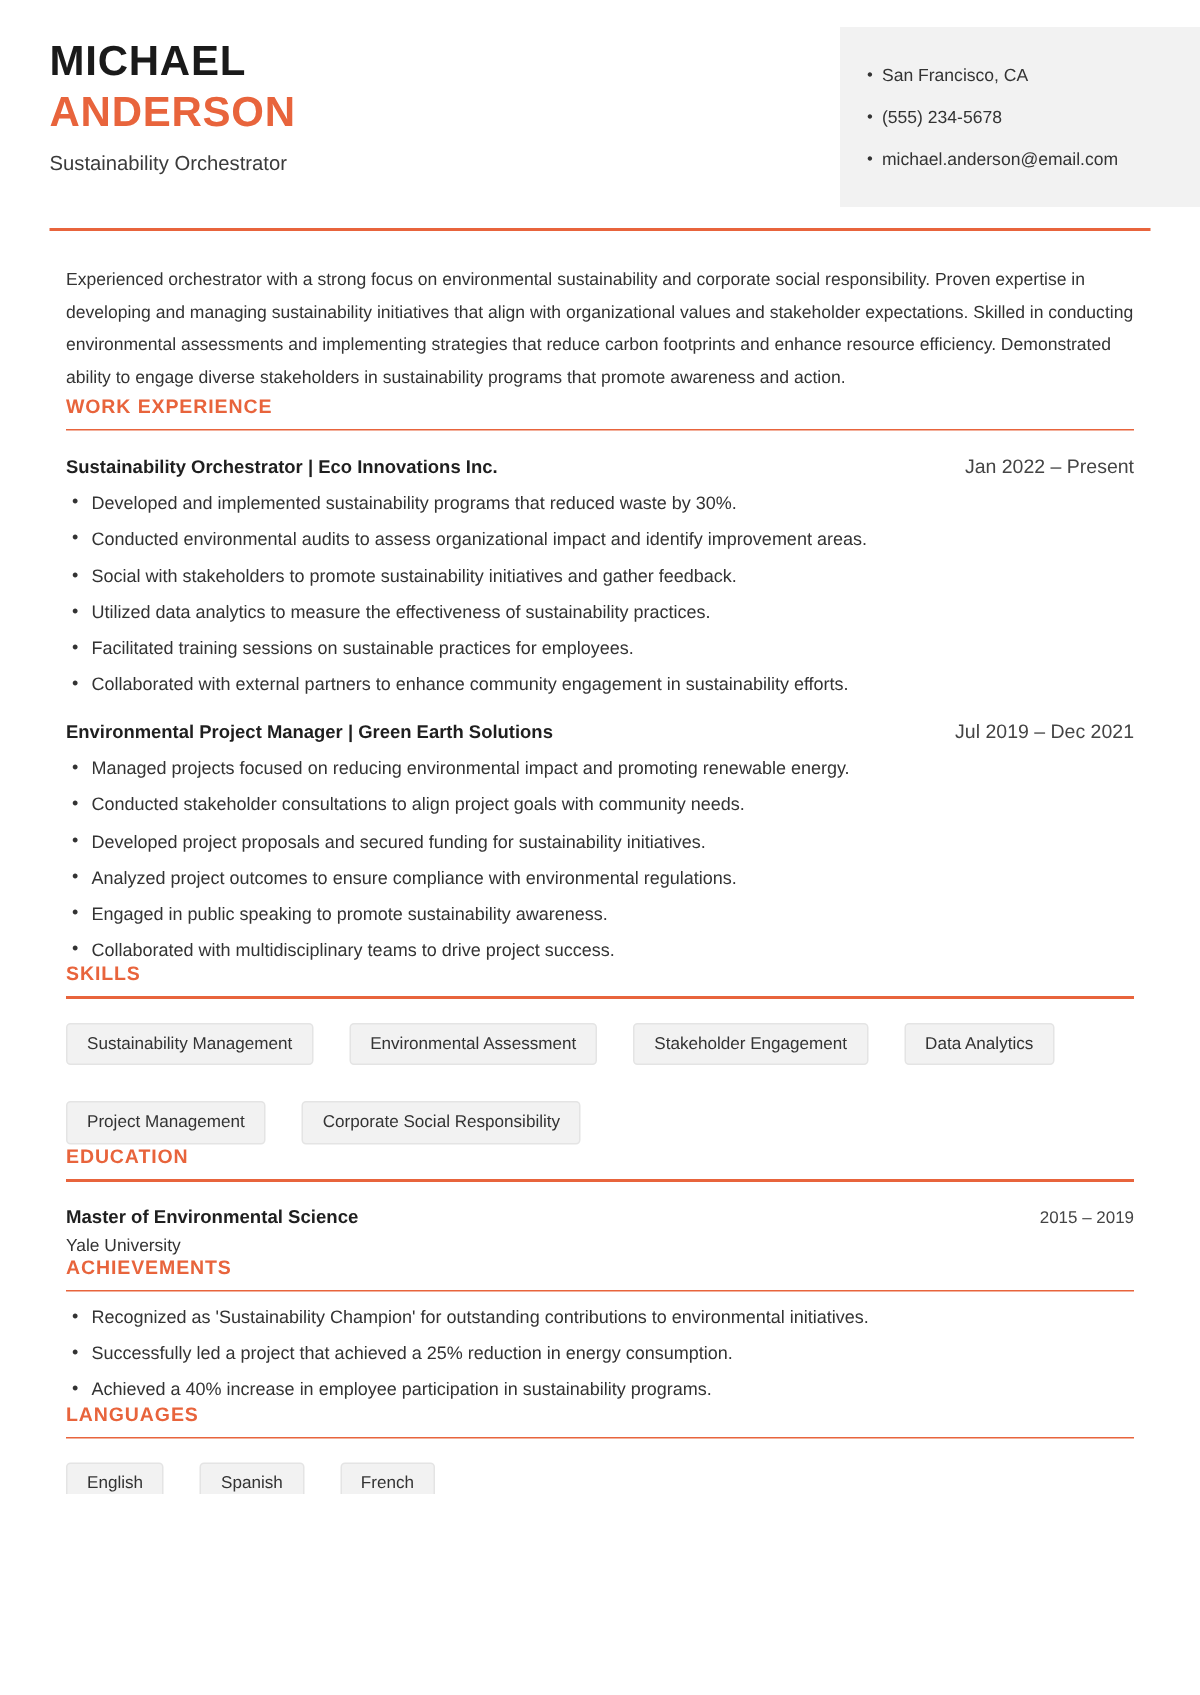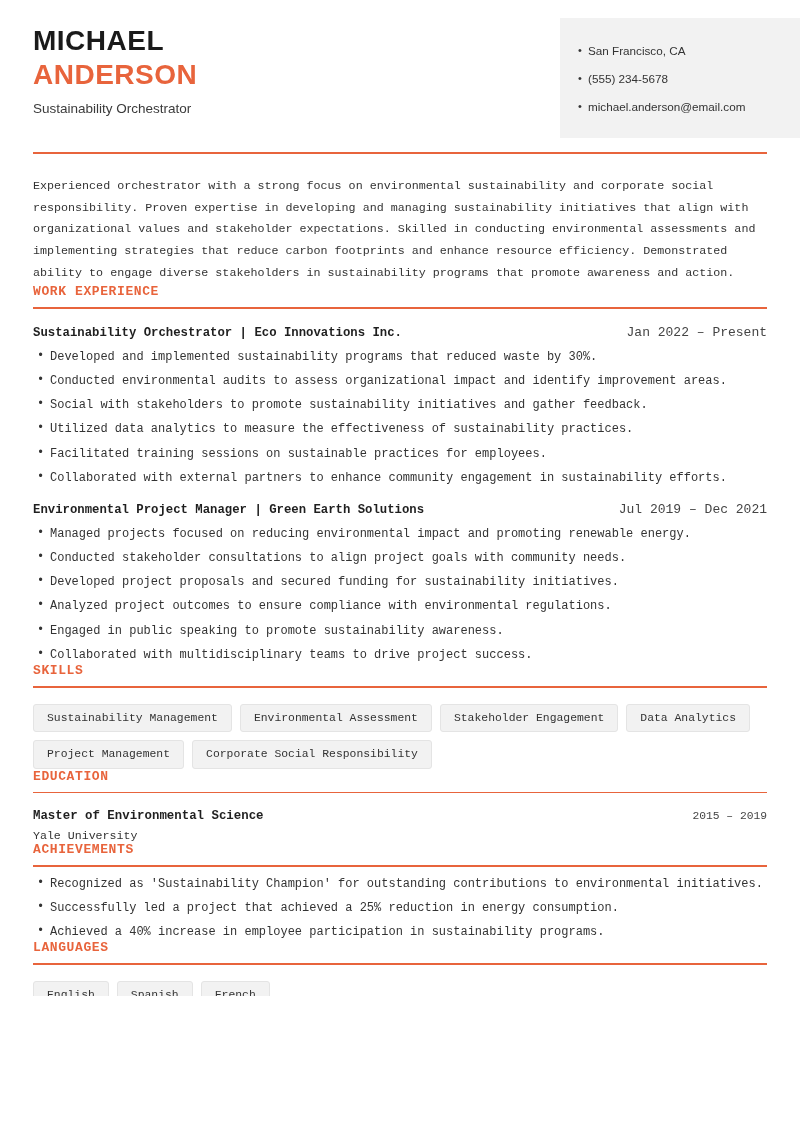--- a/index.html
+++ b/index.html
@@ -73,22 +73,21 @@
     line-height: 1.25;
   }
   .header-rule {
     height: 2px;
     background: #e8643c;
     margin: 14px 33px 0 33px;
   }
 
   
   .body {
-    padding: 0 33px;
-    font-family: Liberation Mono, monospace;
+    padding: 0 44px;
   }
   .summary {
     margin-top: 22px;
     font-size: 11.7px;
     line-height: 1.85;
     color: #333333;
     text-align: left;
   }
 
   .section { }
@@ -141,21 +140,21 @@
     left: 4px;
     top: -1px;
     color: #333;
     font-size: 12px;
   }
 
   
   .chips {
     display: flex;
     flex-wrap: wrap;
-    gap: 8px;
+    gap: 24px;
     margin-top: 16px;
   }
   .chip {
     background: #f2f2f2;
     border: 1px solid #e4e4e4;
     border-radius: 3px;
     padding: 7px 13px;
     font-size: 11.4px;
     color: #333333;
     line-height: 1.1;

